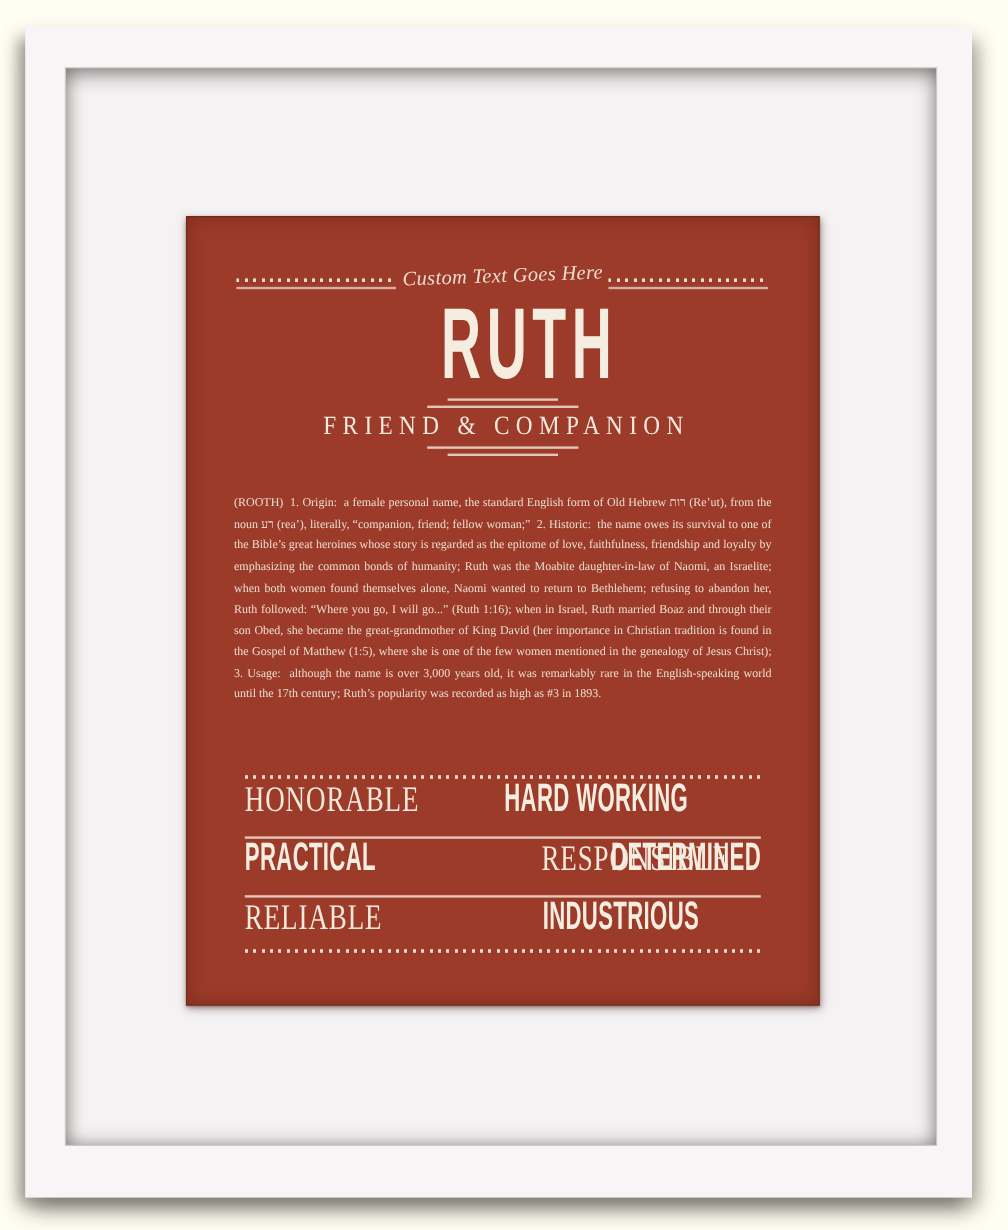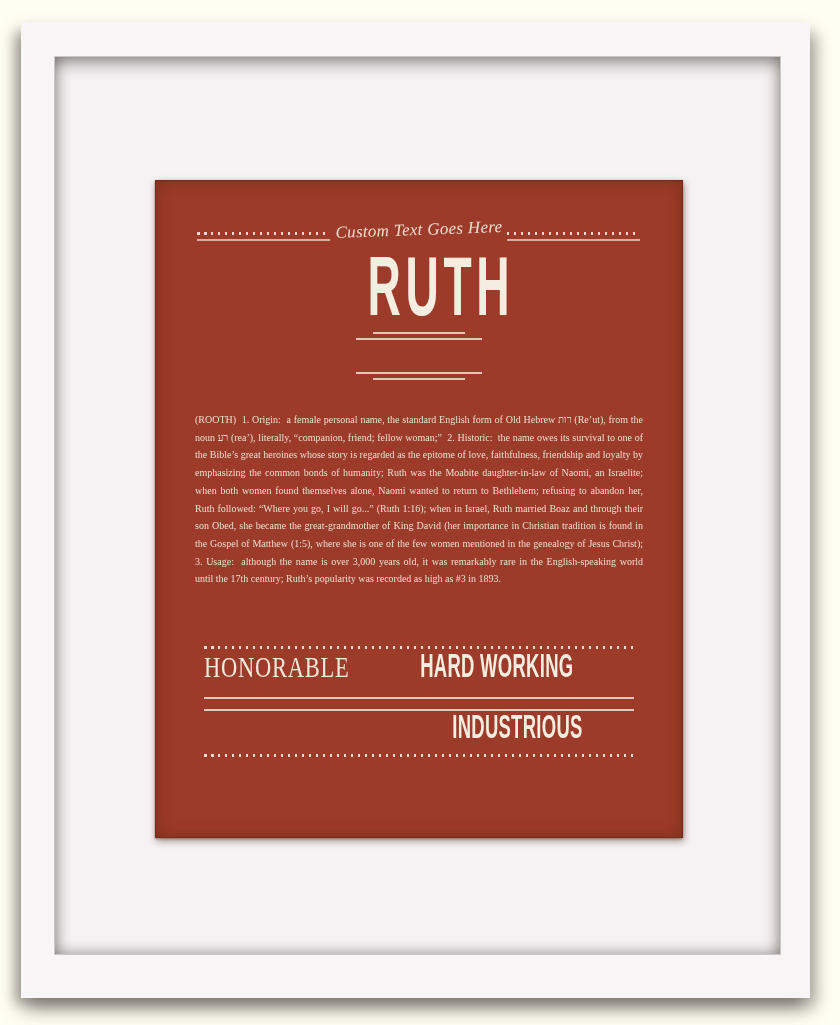--- a/index.html
+++ b/index.html
@@ -152,41 +152,50 @@
     </div>
 
     <div class="name-wrap">
       <span class="nm">RUTH</span>
     </div>
 
     <div class="divgrp div-top">
       <div class="ln ln-short"></div>
       <div class="ln ln-long"></div>
     </div>
+    <div class="subtitle">
+      <span class="st">FRIEND &amp; COMPANION</span>
+    </div>
     <div class="divgrp div-bottom">
       <div class="ln ln-long"></div>
       <div class="ln ln-short"></div>
     </div>
 
     <div class="body-text">(ROOTH)  1. Origin:  a female personal name, the standard English form of Old Hebrew רות (Re’ut), from the noun רע (rea’), literally, “companion, friend; fellow woman;”  2. Historic:  the name owes its survival to one of the Bible’s great heroines whose story is regarded as the epitome of love, faithfulness, friendship and loyalty by emphasizing the common bonds of humanity; Ruth was the Moabite daughter-in-law of Naomi, an Israelite; when both women found themselves alone, Naomi wanted to return to Bethlehem; refusing to abandon her, Ruth followed: “Where you go, I will go...” (Ruth 1:16); when in Israel, Ruth married Boaz and through their son Obed, she became the great-grandmother of King David (her importance in Christian tradition is found in the Gospel of Matthew (1:5), where she is one of the few women mentioned in the genealogy of Jesus Christ);  3. Usage:  although the name is over 3,000 years old, it was remarkably rare in the English-speaking world until the 17th century; Ruth’s popularity was recorded as high as #3 in 1893.</div>
 
     <div class="traits">
       <div class="dotline" style="margin-top:6px"></div>
 
       <div class="trow r1">
         <span class="tw tw-l slab"><span class="in">HONORABLE</span></span>
         <span class="tw tw-c cond"><span class="in">HARD WORKING</span></span>
       </div>
 
       <div class="trule"></div>
 
+      <div class="trow r2">
+        <span class="tw tw-l cond"><span class="in">PRACTICAL</span></span>
+        <span class="tw tw-c slab"><span class="in">RESPONSIBLE</span></span>
+        <span class="tw tw-r cond"><span class="in">DETERMINED</span></span>
+      </div>
 
       <div class="trule"></div>
 
       <div class="trow r3">
+        <span class="tw tw-l slab"><span class="in">RELIABLE</span></span>
         <span class="tw tw-c cond"><span class="in">INDUSTRIOUS</span></span>
       </div>
 
       <div class="dotline" style="margin-top:6px"></div>
     </div>
 
   </div>
 </div>
 
 </body></html>

